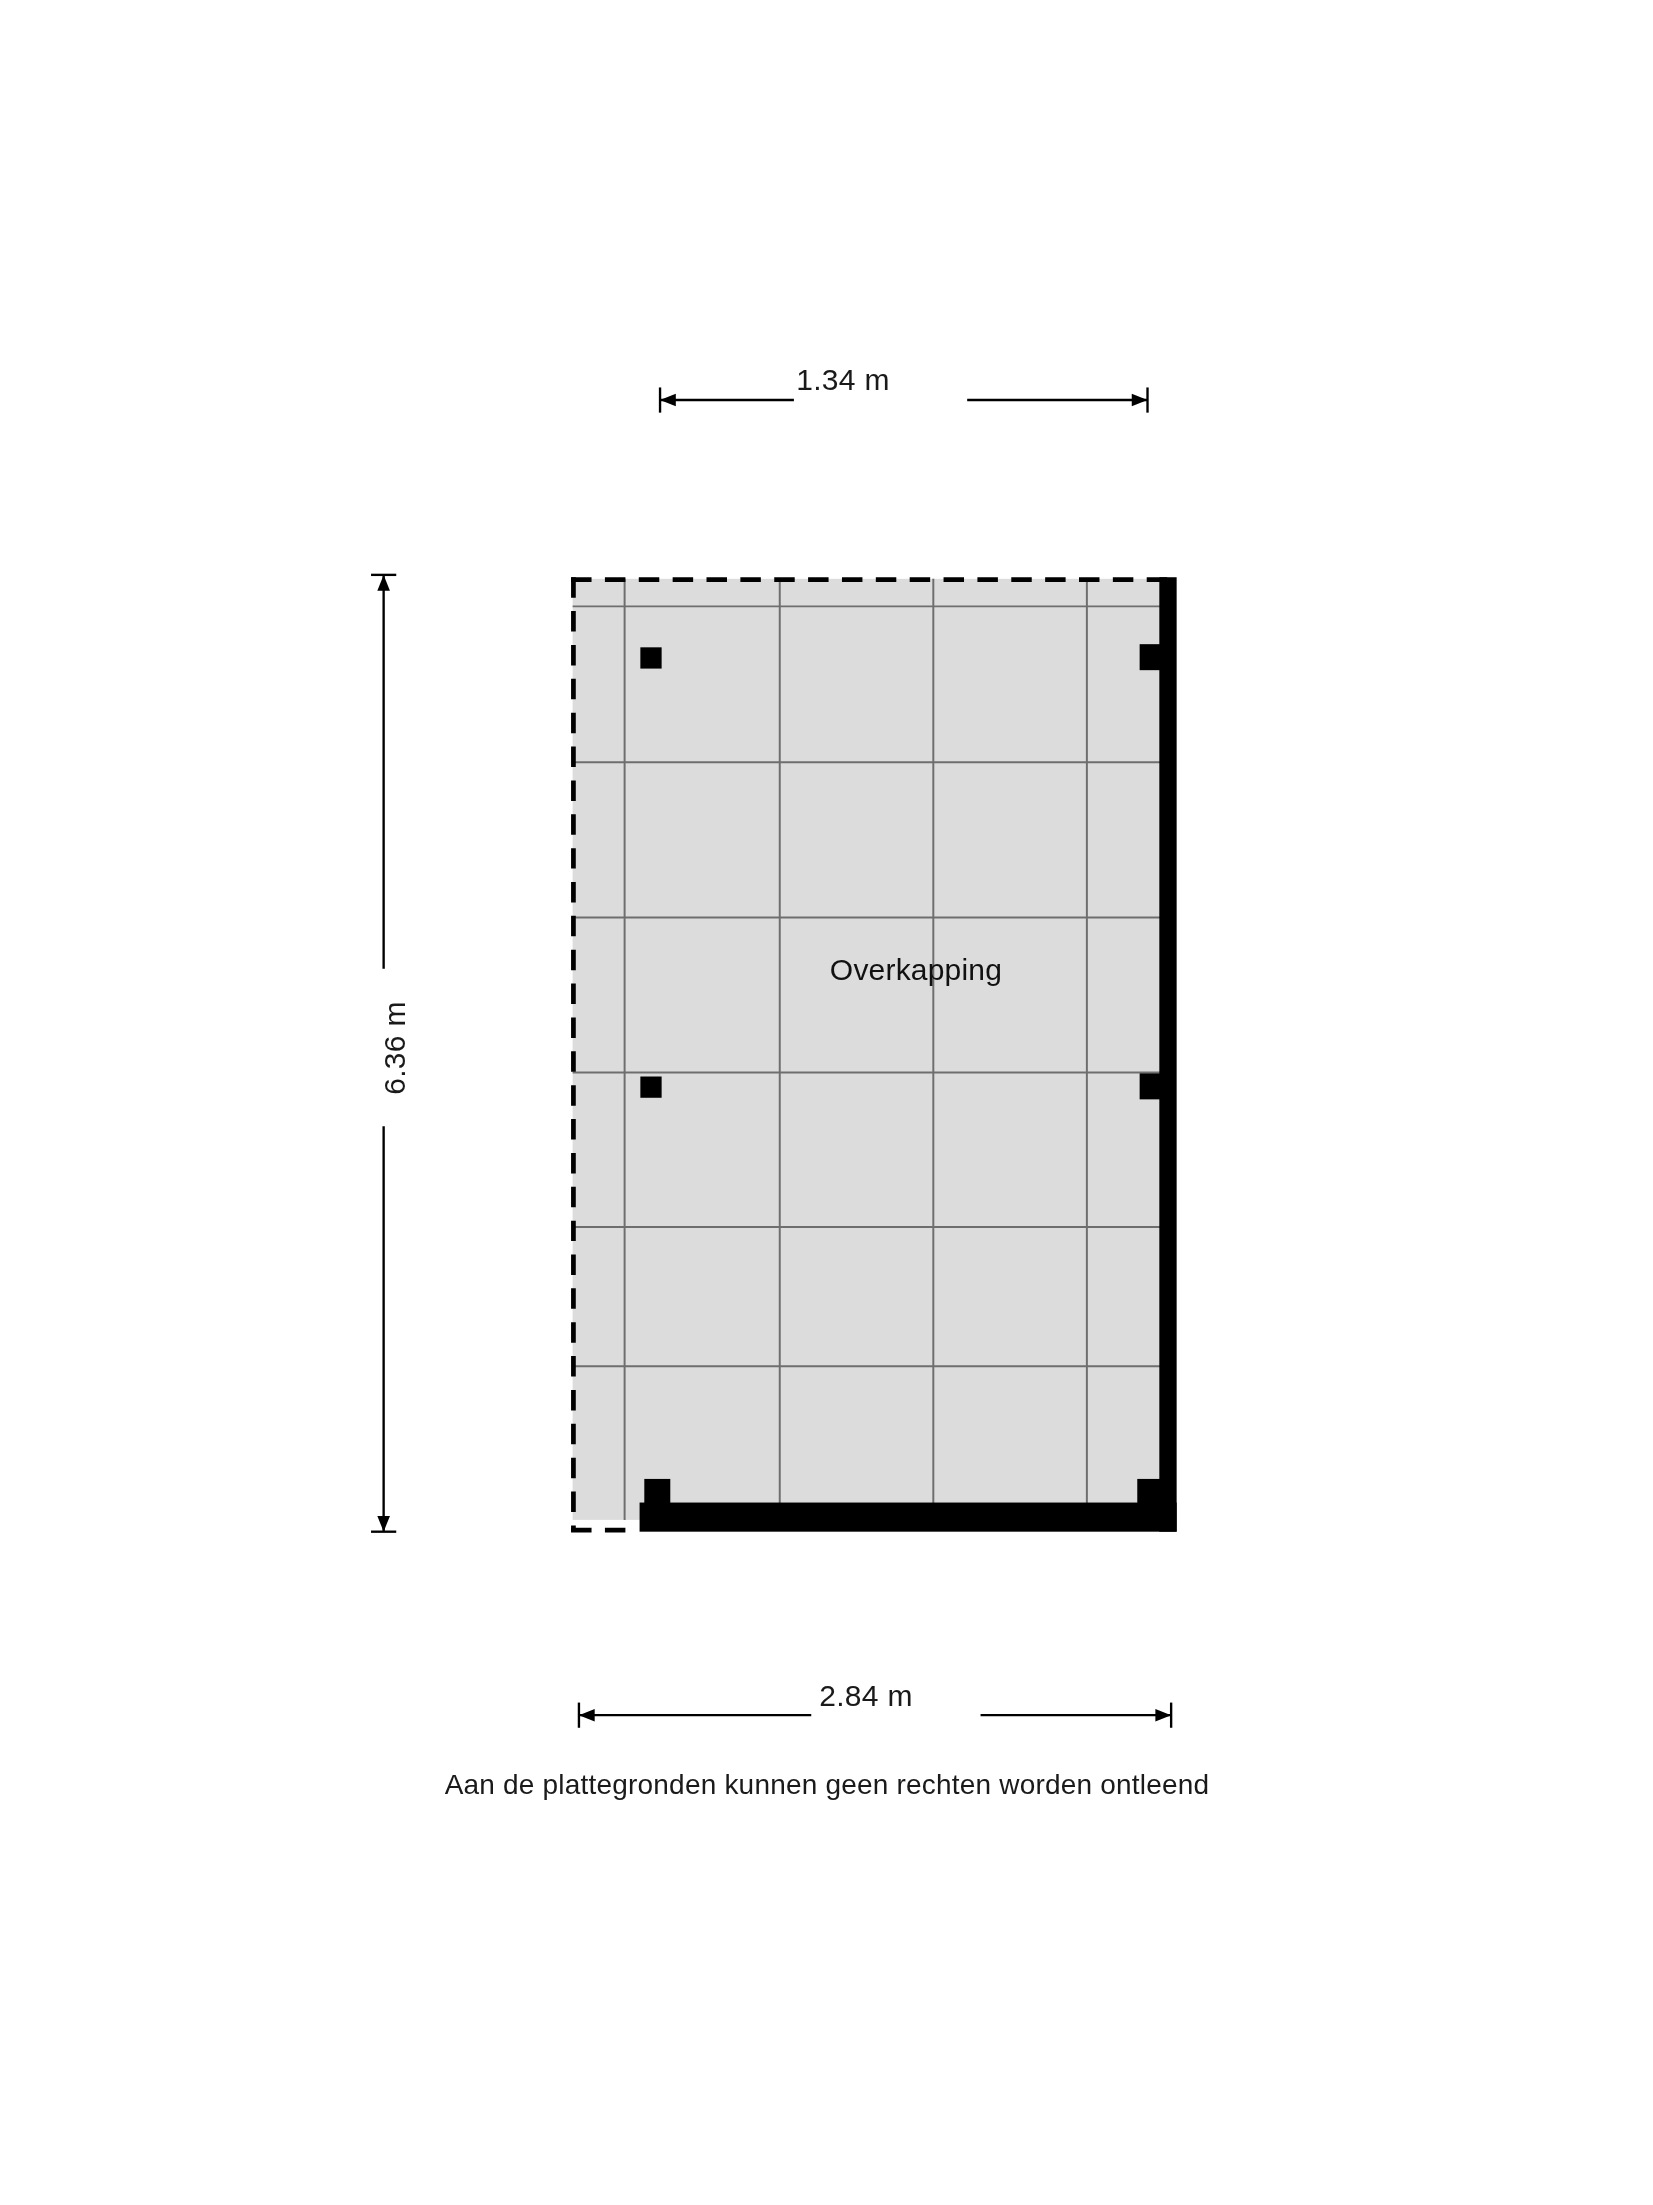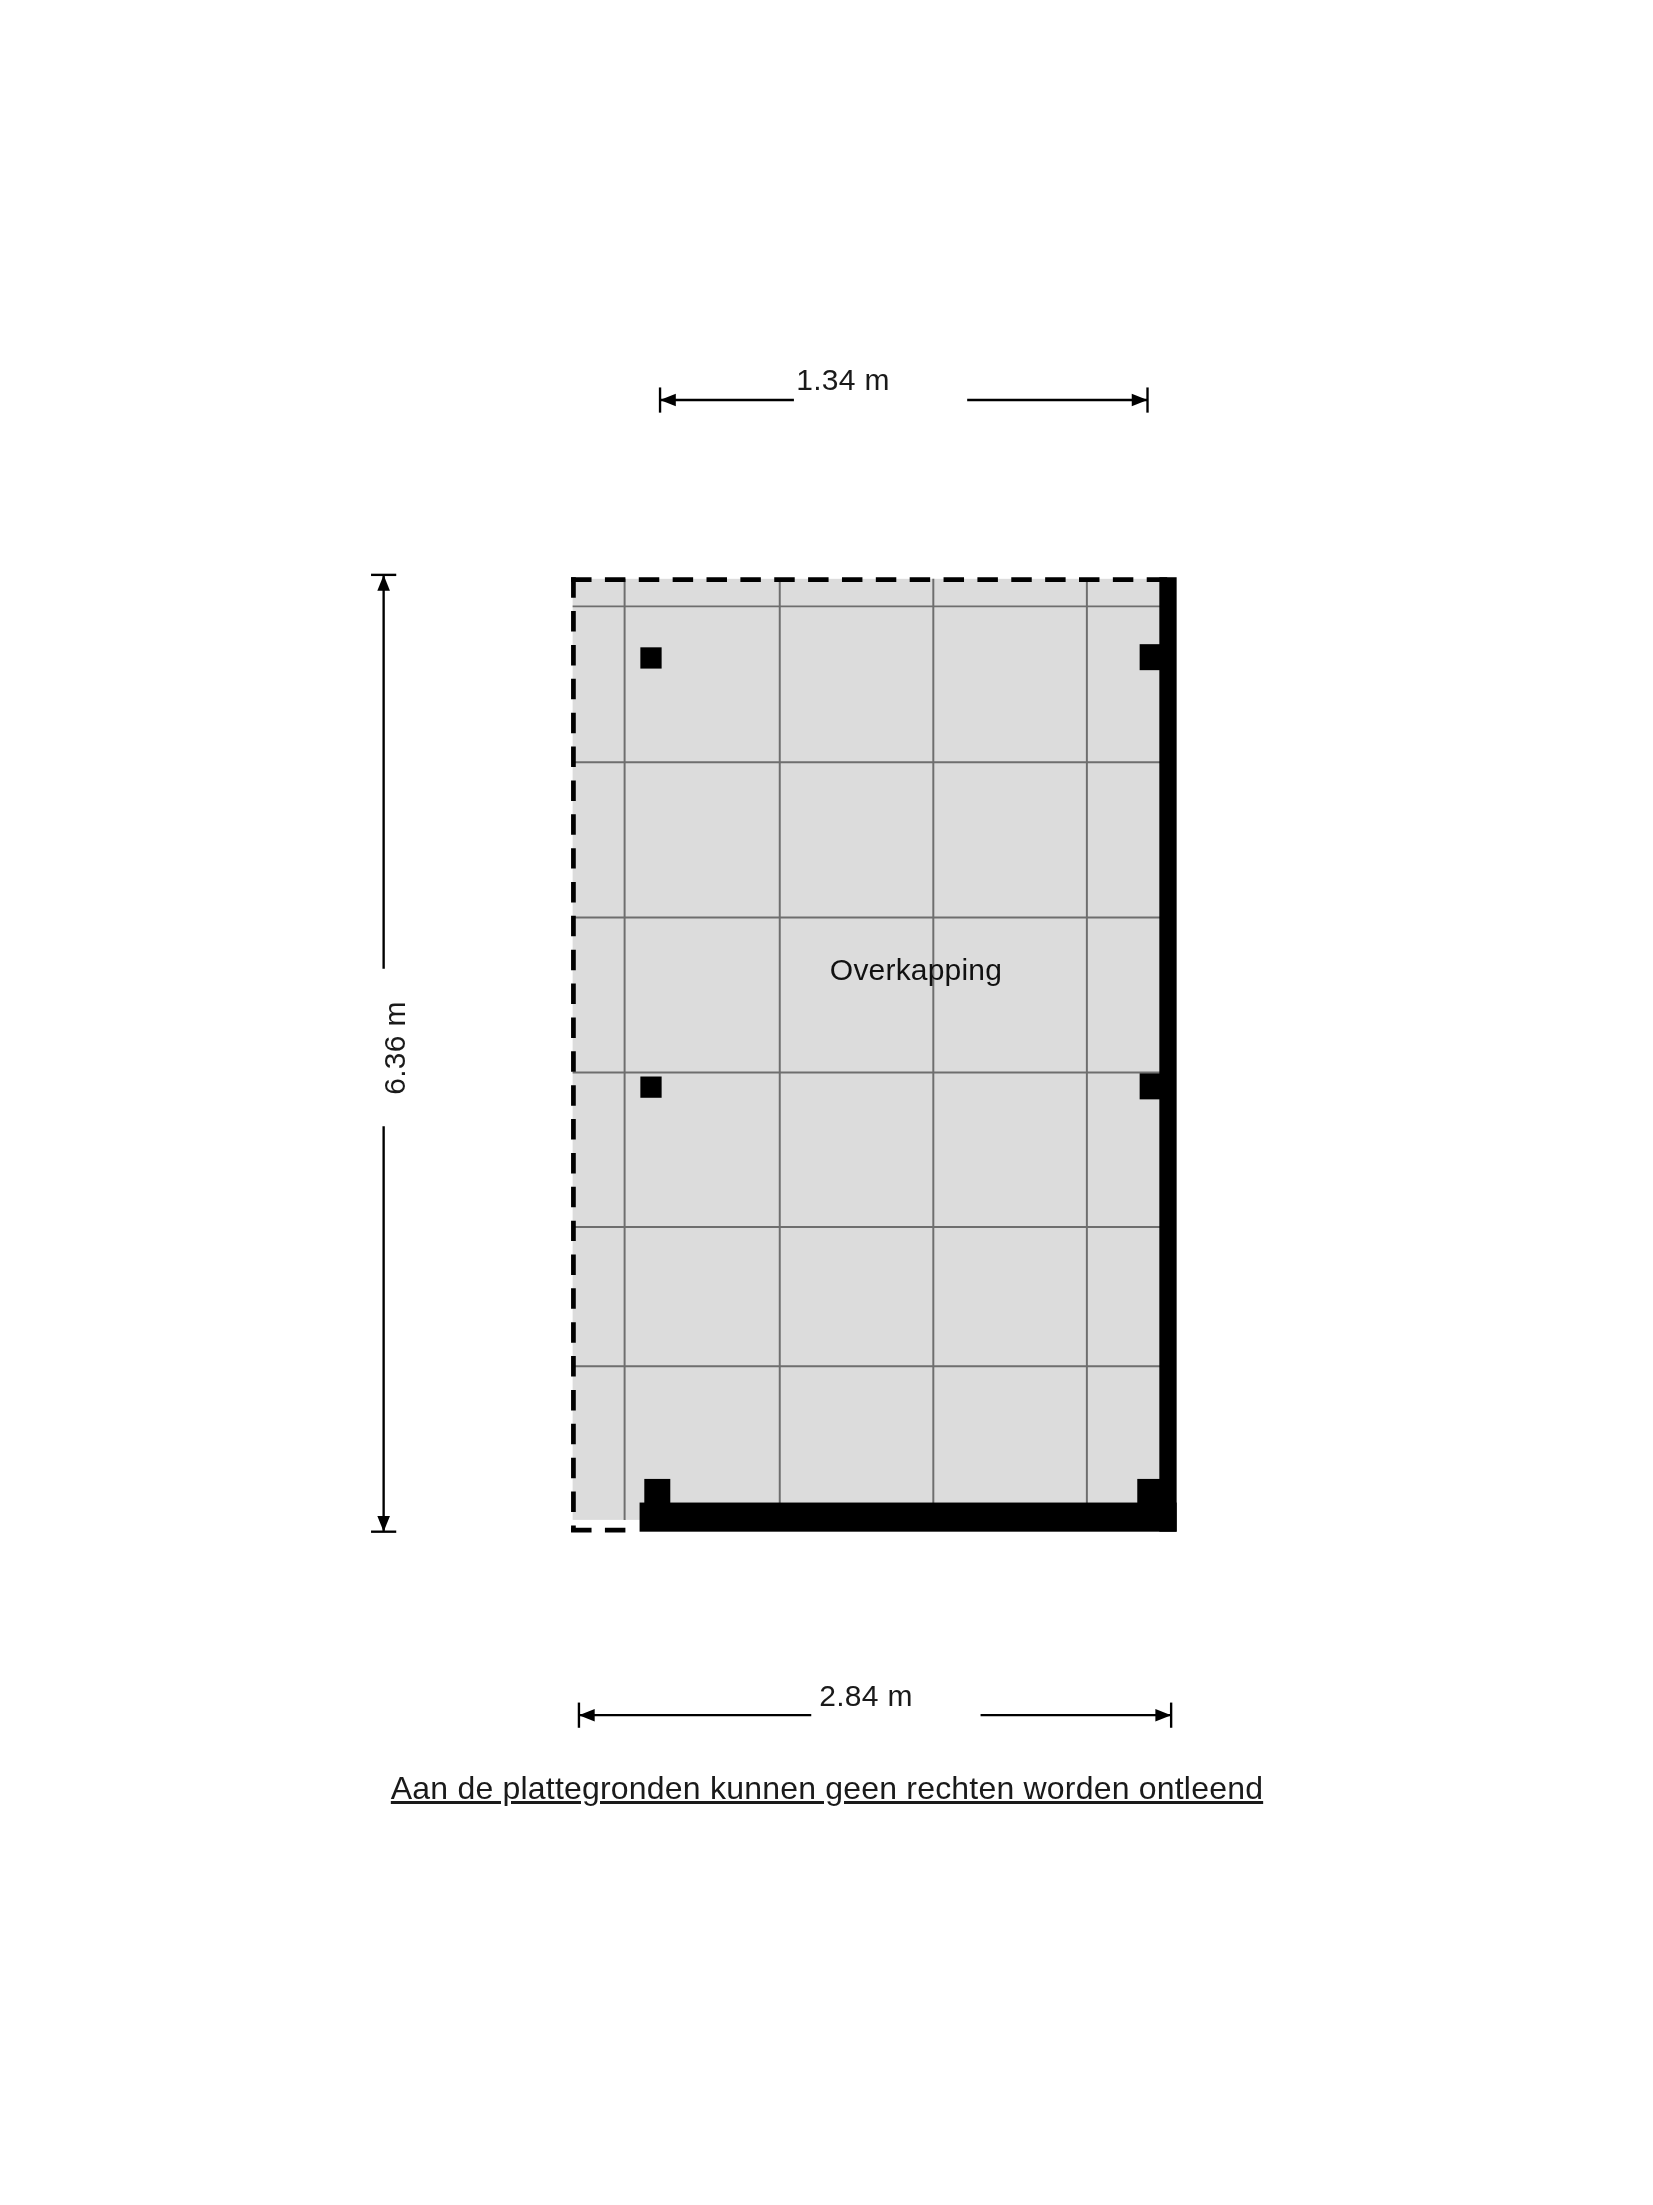--- a/index.html
+++ b/index.html
@@ -69,24 +69,23 @@
   
   #footer {
     position: absolute;
     left: 0;
     top: 1766px;
     width: 1654px;
     text-align: center;
     line-height: 1.38;
   }
   #footer .line {
-    font-size: 32px;
+    font-size: 28px;
     color: #1a1a1a;
     letter-spacing: 0.2px;
-    text-decoration: underline;
   }
 </style>
 </head>
 <body>
 
 <svg id="plan" viewBox="0 0 2100 2800" xmlns="http://www.w3.org/2000/svg">
 
   <rect x="727" y="735" width="760" height="1195" fill="#dcdcdc"></rect>
 
   <g stroke="#6e6e6e" stroke-width="2.5" fill="none">

